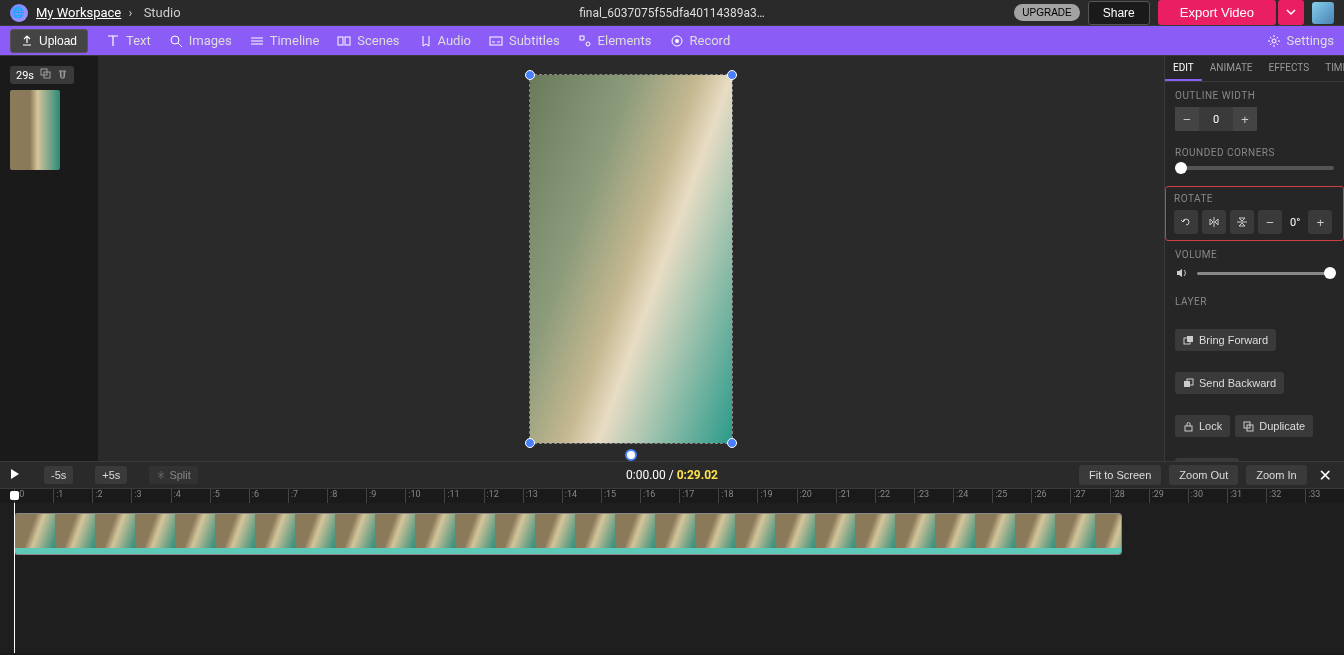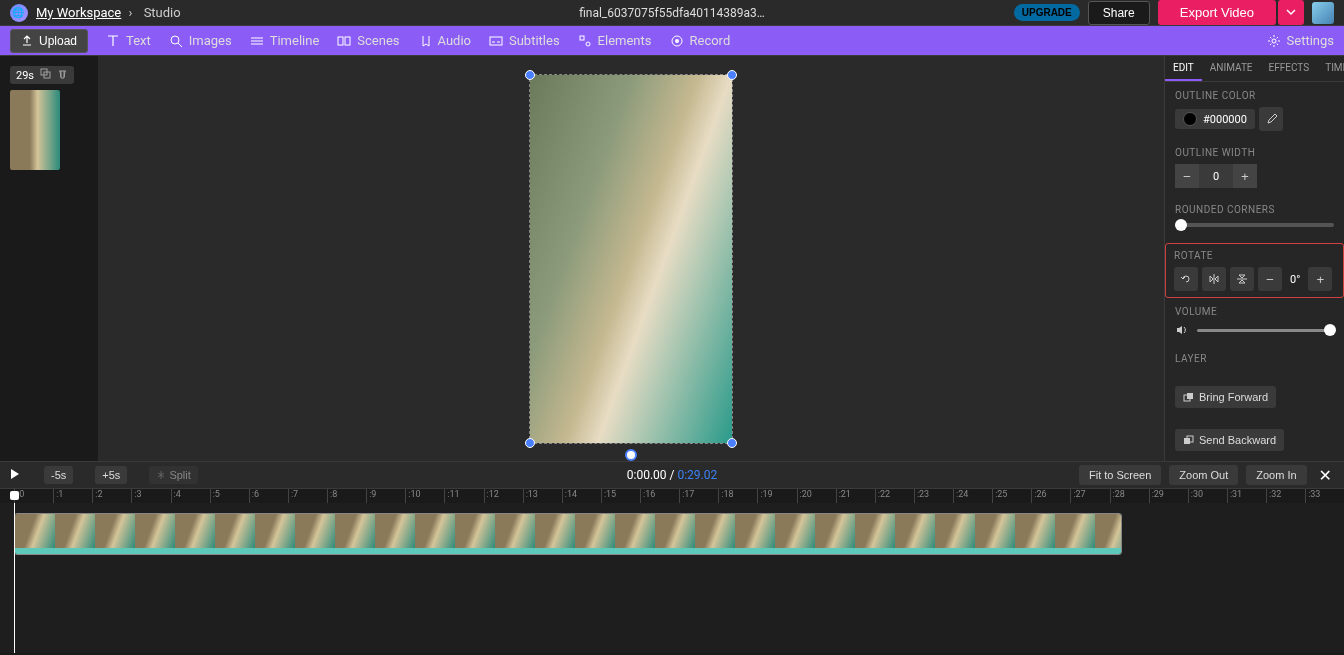--- a/index.html
+++ b/index.html
@@ -5,21 +5,21 @@
 * { margin: 0; padding: 0; box-sizing: border-box; }
 body { font-family: -apple-system, BlinkMacSystemFont, "Segoe UI", Roboto, sans-serif; background: #1a1a1a; color: #fff; font-size: 13px; overflow: hidden; width: 1344px; height: 655px; }
 
 .top-bar { height: 26px; background: #2a2a2a; display: flex; align-items: center; padding: 0 10px; border-bottom: 1px solid #3a3a3a; }
 .workspace-icon { width: 18px; height: 18px; border-radius: 50%; background: linear-gradient(135deg, #6a8cff, #a890ff); margin-right: 8px; display: flex; align-items: center; justify-content: center; font-size: 10px; }
 .breadcrumb a { color: #fff; text-decoration: underline; }
 .breadcrumb span { color: #ccc; margin: 0 4px; }
 .breadcrumb .studio { color: #ccc; }
 .file-title { position: absolute; left: 50%; transform: translateX(-50%); color: #ddd; font-size: 12px; }
 .top-right { margin-left: auto; display: flex; align-items: center; gap: 8px; }
-.upgrade-btn { background: #0369a1; color: #000; font-size: 10px; font-weight: bold; padding: 3px 8px; border-radius: 10px; border: none; }
+.upgrade-btn { background: #a3a3a3; color: #000; font-size: 10px; font-weight: normal; padding: 3px 8px; border-radius: 10px; border: none; }
 .share-btn { background: #1a1a1a; border: 1px solid #555; color: #fff; padding: 4px 14px; border-radius: 3px; font-size: 12px; cursor: pointer; }
 .export-btn { background: #e91e63; color: #fff; border: none; padding: 5px 22px; border-radius: 3px; font-size: 13px; font-weight: 500; cursor: pointer; }
 .export-dropdown { background: #e91e63; border-left: 1px solid rgba(255,255,255,0.3); color: #fff; padding: 5px 8px; border-radius: 3px; border: none; cursor: pointer; margin-left: -6px; }
 .avatar { width: 22px; height: 22px; border-radius: 3px; background: linear-gradient(135deg, #87ceeb, #4682b4); }
 
 .toolbar { height: 30px; background: #8b5cf6; display: flex; align-items: center; padding: 0 10px; border-bottom: 1px solid #3a3a3a; gap: 18px; }
 .upload-btn { background: #444; border: 1px solid #555; color: #fff; padding: 4px 10px; border-radius: 3px; font-size: 12px; display: flex; align-items: center; gap: 6px; cursor: pointer; }
 .tool-item { display: flex; align-items: center; gap: 6px; color: #ddd; font-size: 13px; cursor: pointer; }
 .tool-item svg, .tool-item .icon { width: 14px; height: 14px; }
 .settings-item { margin-left: auto; }
@@ -64,21 +64,21 @@
 .volume-slider { flex: 1; height: 3px; background: #888; position: relative; border-radius: 2px; }
 .volume-thumb { width: 12px; height: 12px; border-radius: 50%; background: #fff; position: absolute; right: -2px; top: -5px; }
 .layer-btns { display: flex; flex-wrap: wrap; gap: 5px; }
 .layer-btn { background: #3a3a3a; border: none; color: #ddd; padding: 5px 8px; border-radius: 3px; font-size: 11px; display: flex; align-items: center; gap: 5px; cursor: pointer; margin-top: 16px; }
 
 .timeline-controls { height: 28px; background: #2a2a2a; display: flex; align-items: center; padding: 0 8px; border-top: 1px solid #3a3a3a; border-bottom: 1px solid #3a3a3a; gap: 22px; }
 .play-btn { background: none; border: none; color: #fff; cursor: pointer; }
 .time-btn { background: #3a3a3a; border: none; color: #ddd; padding: 3px 7px; border-radius: 3px; font-size: 11px; cursor: pointer; }
 .time-btn.disabled { opacity: 0.5; }
 .time-display { position: absolute; left: 50%; transform: translateX(-50%); font-size: 12px; }
-.time-display .current { color: #fff; } .time-display .total { color: #3b82f6; }
+.time-display .current { color: #fff; } .time-display .total { color: #fde047; font-weight: bold; }
 .zoom-controls { margin-left: auto; display: flex; gap: 8px; align-items: center; }
 .zoom-btn { background: #3a3a3a; border: none; color: #ddd; padding: 4px 10px; border-radius: 3px; font-size: 11px; cursor: pointer; }
 .close-timeline { background: none; border: none; color: #fff; font-size: 16px; cursor: pointer; padding: 0 4px; }
 
 .ruler { height: 14px; background: #1a1a1a; display: flex; font-size: 9px; color: #888; position: relative; padding-left: 14px; }
 .ruler-tick { flex: 1; border-left: 1px solid #444; padding-left: 2px; }
 .timeline-track-area { height: 150px; background: #1e1e1e; padding: 10px 14px; position: relative; }
 .playhead { position: absolute; left: 14px; top: 0; bottom: 0; width: 1px; background: #fff; z-index: 10; }
 .playhead::before { content: ''; position: absolute; top: -12px; left: -4px; width: 9px; height: 9px; background: #fff; border-radius: 2px; }
 .clip { height: 42px; border: 1px solid #888; border-radius: 3px; display: flex; overflow: hidden; width: 1108px; position: relative; }
@@ -205,32 +205,20 @@
   </div>
 
   <div class="right-panel">
     <div class="panel-tabs">
       <div class="panel-tab active">EDIT</div>
       <div class="panel-tab">ANIMATE</div>
       <div class="panel-tab">EFFECTS</div>
       <div class="panel-tab">TIMING</div>
     </div>
 
-    <div class="panel-section">
-      <div class="panel-label">OUTLINE COLOR</div>
-      <div class="color-row">
-        <div class="color-chip">
-          <div class="color-swatch"></div>
-          <span class="color-hex">#000000</span>
-        </div>
-        <button class="eyedropper"><svg width="12" height="12">
-              <path d="M10 2l-6 6-1 3 3-1 6-6z" stroke="#ccc" fill="none"></path>
-            </svg></button>
-      </div>
-    </div>
 
     <div class="panel-section">
       <div class="panel-label">OUTLINE WIDTH</div>
       <div class="stepper-row">
         <button class="stepper-btn">−</button>
         <span class="stepper-val">0</span>
         <button class="stepper-btn">+</button>
       </div>
     </div>
 

